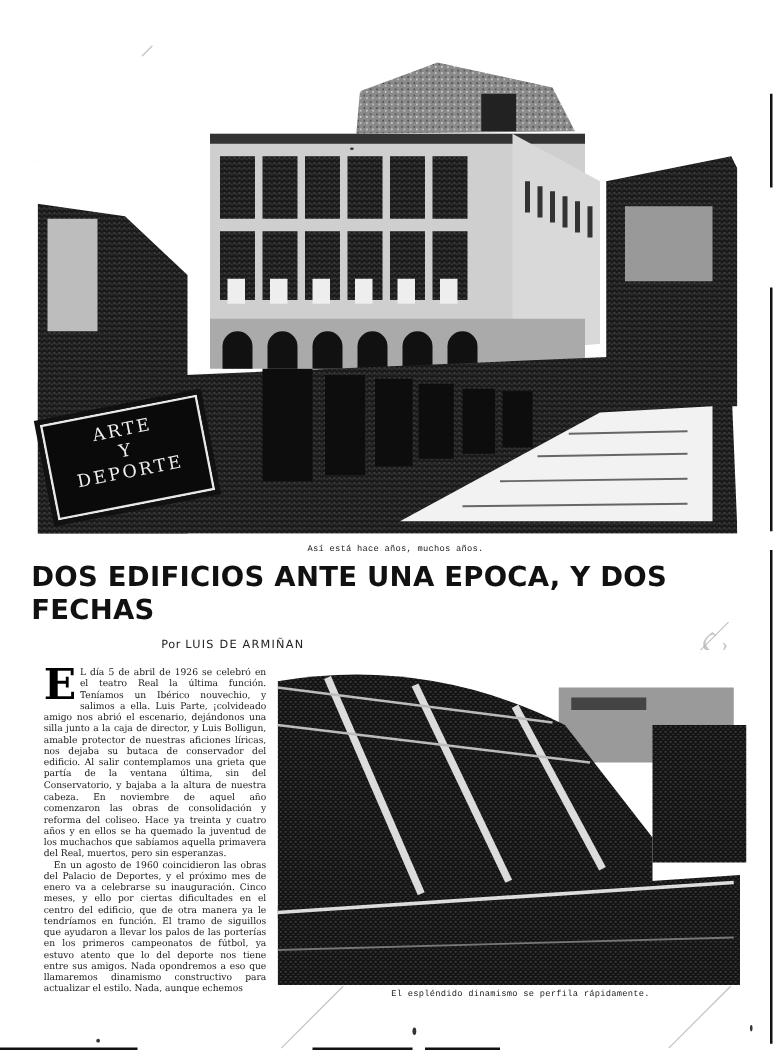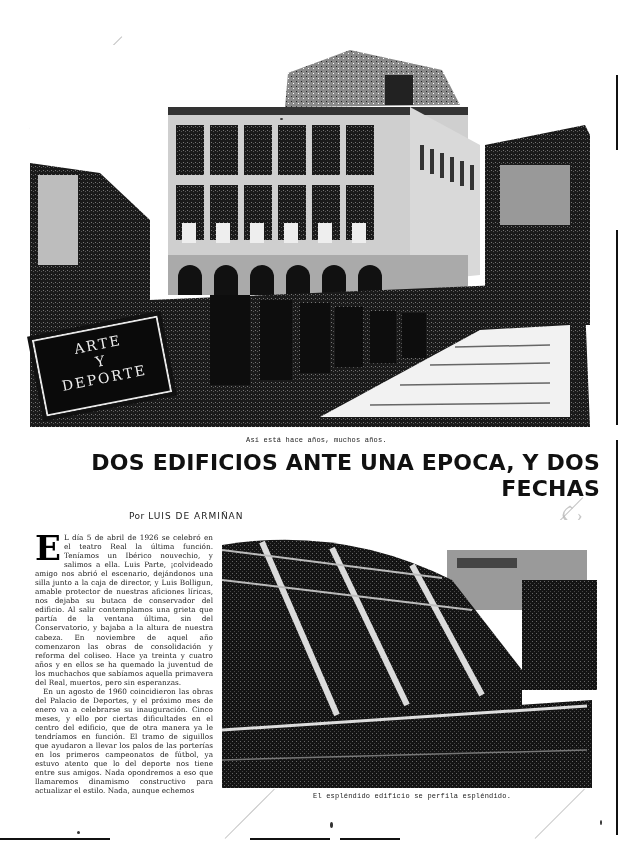--- a/index.html
+++ b/index.html
@@ -26,21 +26,21 @@
       border: 2px solid #e8e8e8; outline: 4px solid #111; transform: rotate(-11deg);
       color: #eee; text-align: center; font-family: "DejaVu Serif", serif; font-size: 14px;
       letter-spacing: 2px; line-height: 17px; padding-top: 7px; box-sizing: border-box;
     }
     .badge span { display: block; }
     .caption {
       position: absolute; font-family: Liberation Mono, monospace; font-size: 7px; color: #222;
       letter-spacing: 0.2px; white-space: nowrap;
     }
     .headline {
-      position: absolute; left: 25px; top: 450px; width: 575px; text-align: right;
+      position: absolute; left: 25px; top: 450px; width: 575px; text-align: left;
       font-family: "DejaVu Sans", sans-serif; font-weight: bold; font-size: 22px; line-height: 26px;
       letter-spacing: 0.2px; color: #111;
     }
     .byline {
       position: absolute; left: 92px; top: 511px; font-family: "DejaVu Sans", sans-serif;
       font-size: 9px; color: #222; letter-spacing: 0.5px; margin-left: 37px;
     }
     .byline b { font-weight: normal; letter-spacing: 1px; }
     .body-text {
       position: absolute; left: 35px; top: 533px; width: 178px; font-family: "DejaVu Serif", serif;
@@ -210,21 +210,21 @@
       <line x1="0" y1="30" x2="220" y2="58"></line>
       <line x1="0" y1="60" x2="250" y2="90"></line>
     </g>
 
     <path d="M0,205 L370,180 L370,268 L0,268 Z" fill="url(#grain2)"></path>
     <line x1="0" y1="210" x2="365" y2="186" stroke="#ddd" stroke-width="3"></line>
     <line x1="0" y1="240" x2="365" y2="230" stroke="#777" stroke-width="1.5"></line>
   </svg>
 </div>
 
-<div class="caption" style="left:313px;top:792px;">El espléndido edificio se perfila espléndido.</div>
+<div class="caption" style="left:313px;top:792px;">El espléndido dinamismo se perfila rápidamente.</div>
 
 <div class="rule-right" style="top:75px;height:75px;"></div>
 <div class="rule-right" style="top:230px;height:195px;"></div>
 <div class="rule-right" style="top:440px;height:395px;"></div>
 <div class="rule-bottom" style="left:0;width:110px;"></div>
 <div class="rule-bottom" style="left:250px;width:80px;"></div>
 <div class="rule-bottom" style="left:340px;width:60px;"></div>
 
 <div class="speck" style="left:77px;top:831px;width:3px;height:3px;"></div>
 <div class="speck" style="left:330px;top:822px;width:3px;height:6px;"></div>

